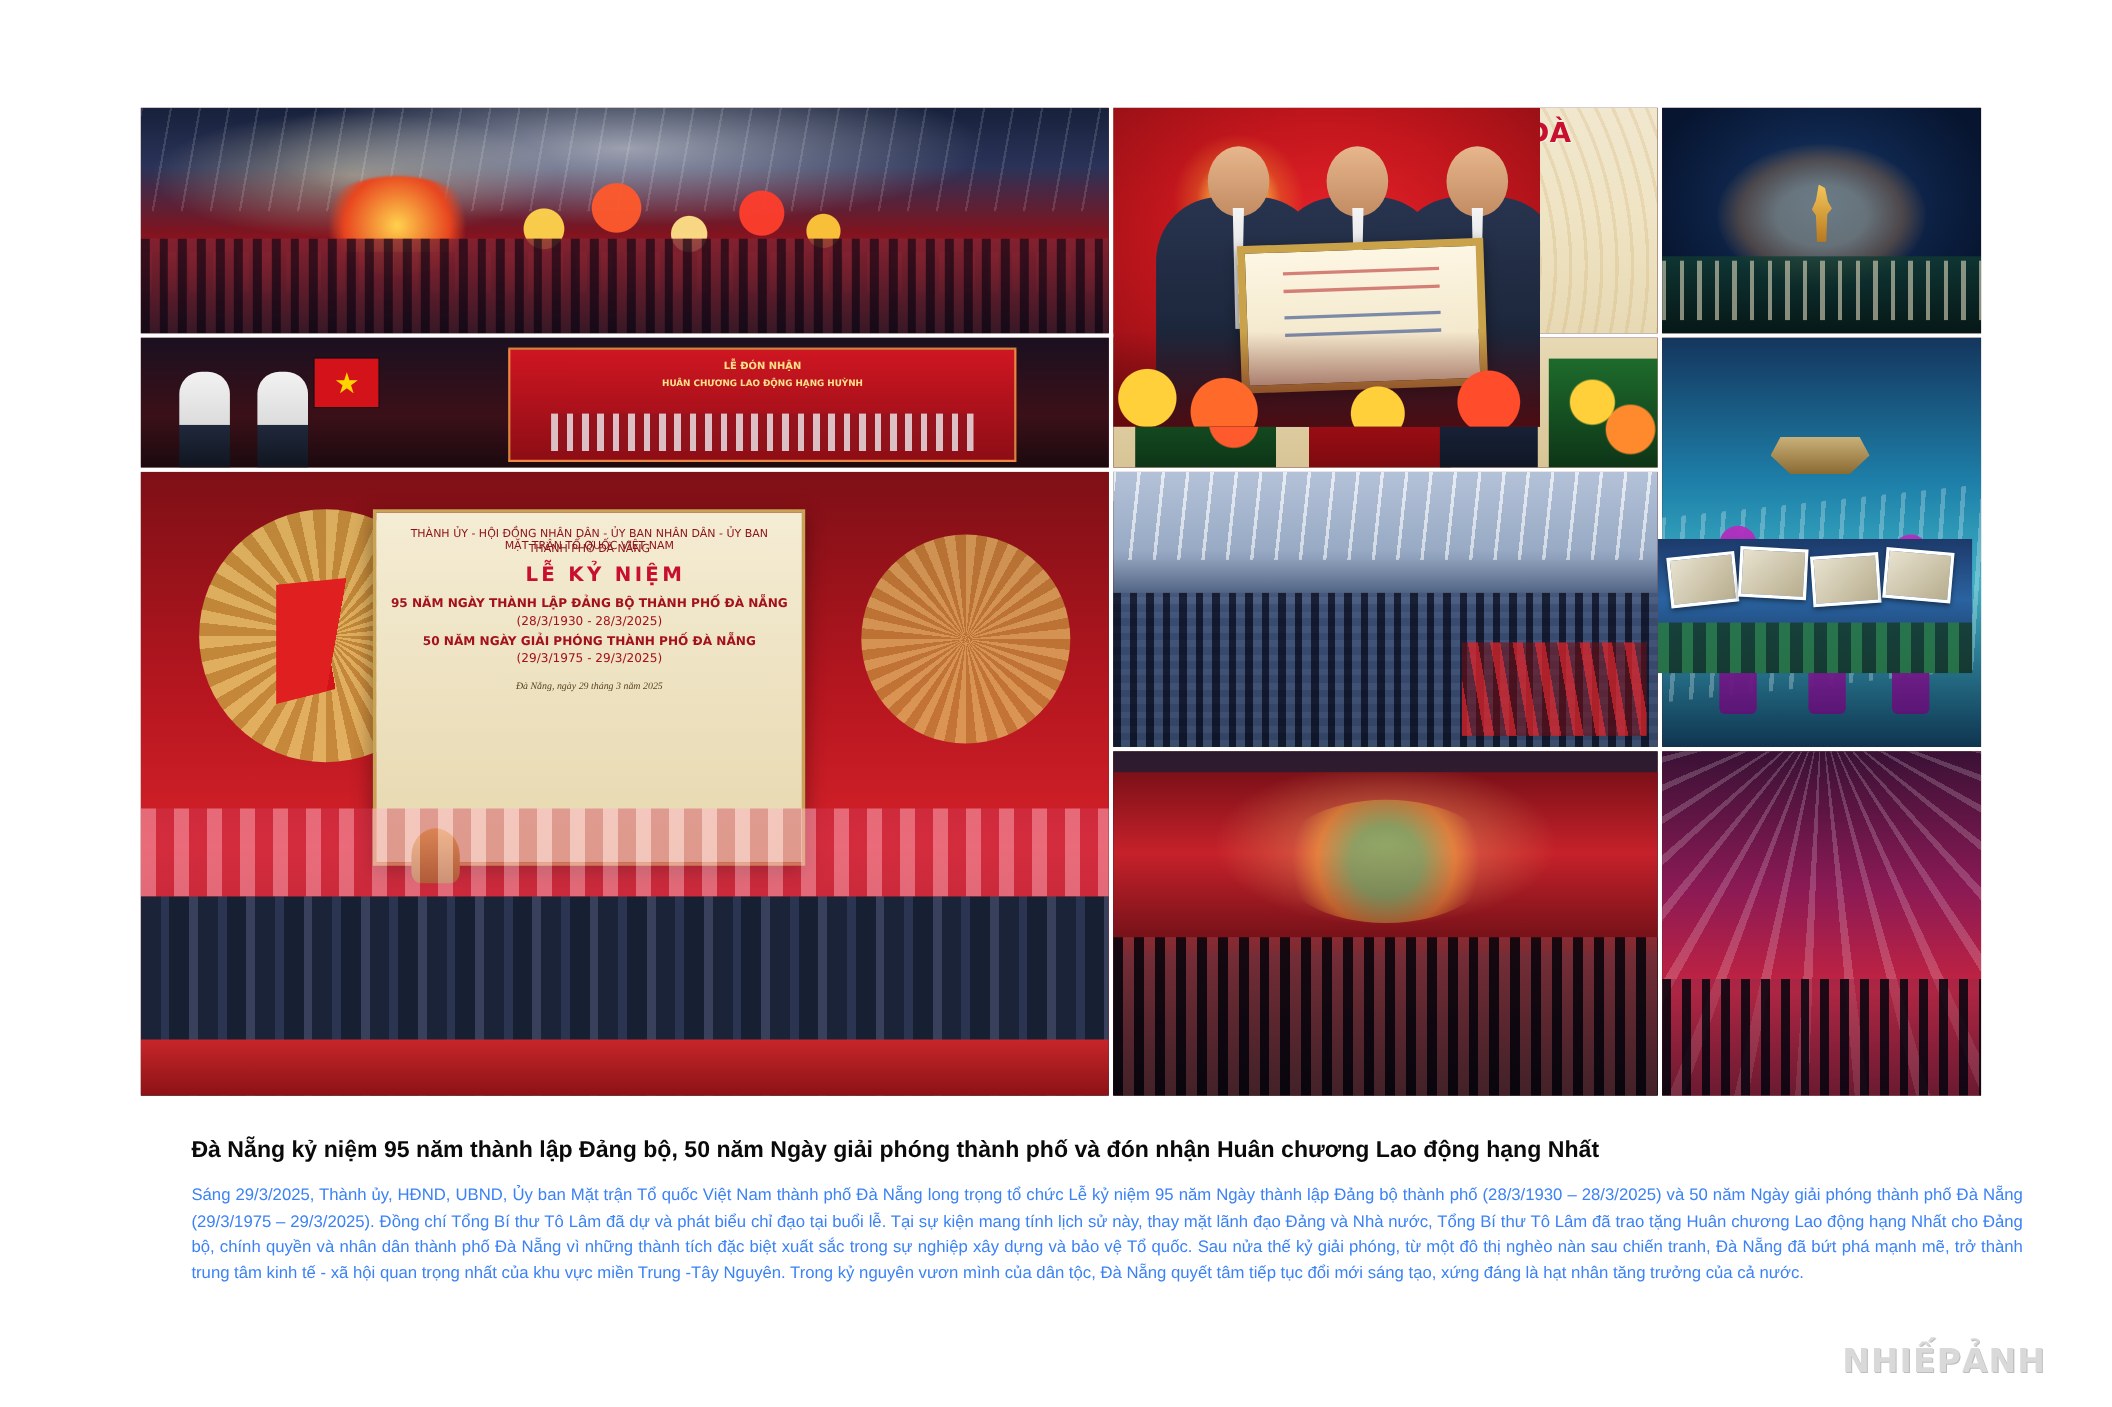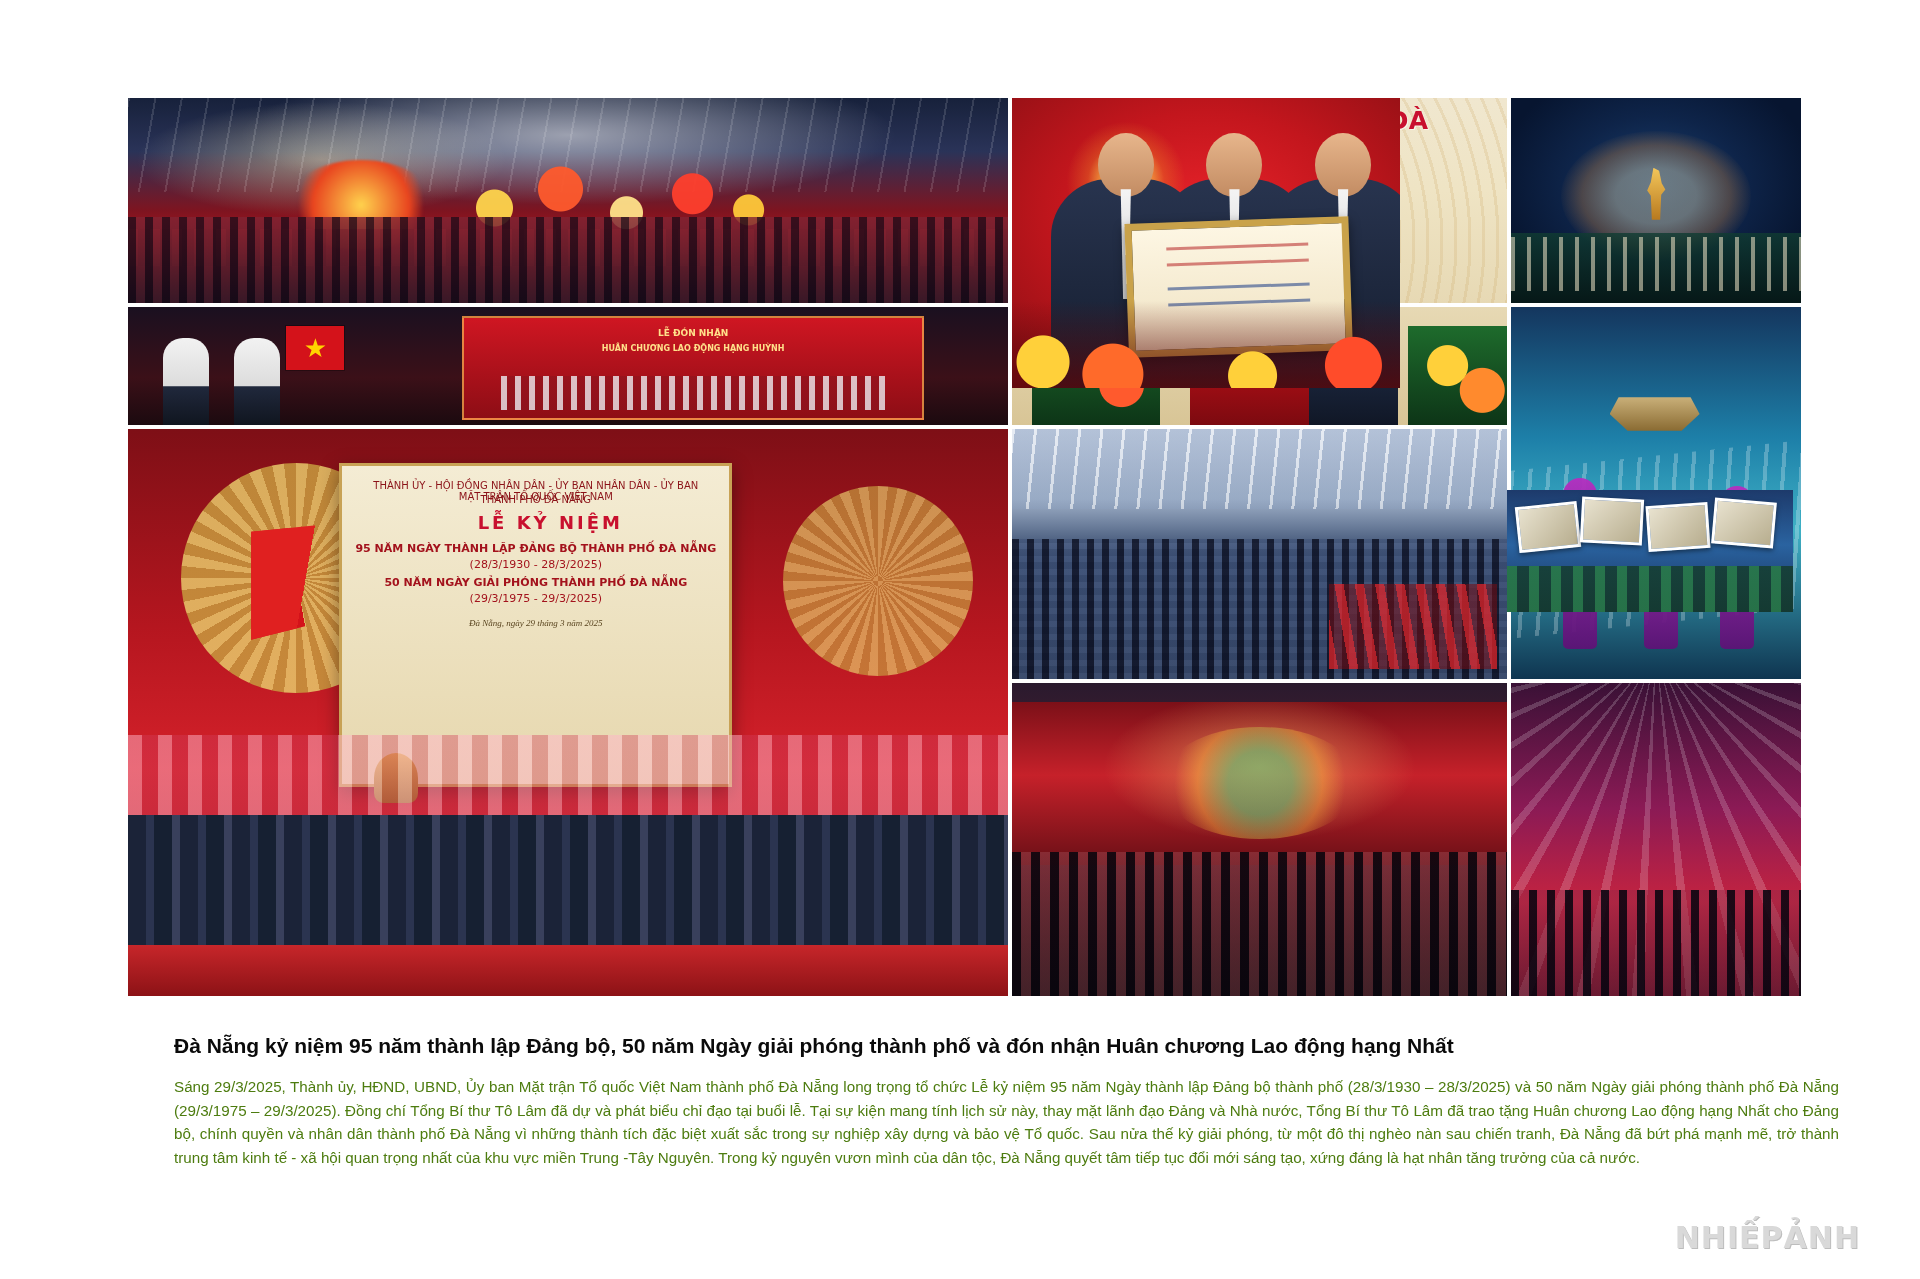--- a/index.html
+++ b/index.html
@@ -435,21 +435,21 @@
   .headline {
     font-size: 21px;
     font-weight: bold;
     color: #0a0a0a;
     margin: 0 0 16px 0;
     line-height: 1.3;
   }
   .body-text {
     font-size: 15.2px;
     line-height: 1.55;
-    color: #4d7c0f;
+    color: #3b82f6;
     margin: 0;
     text-align: justify;
   }
   .credits {
     position: absolute;
     left: 1340px;
     top: 1196px;
     font-size: 14.5px;
     line-height: 1.55;
     color: #1a1a1a;

